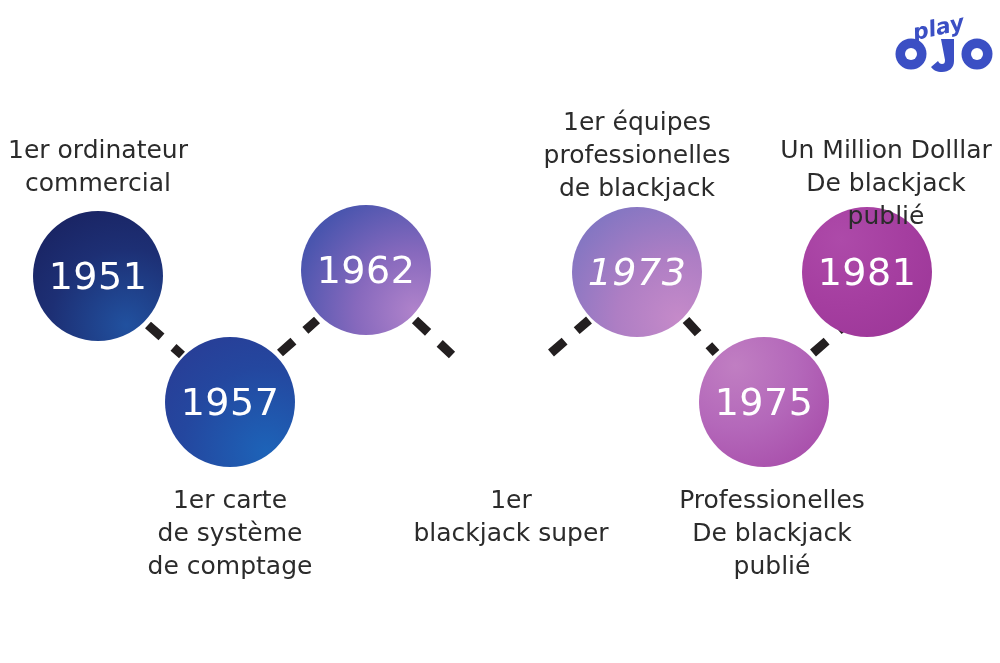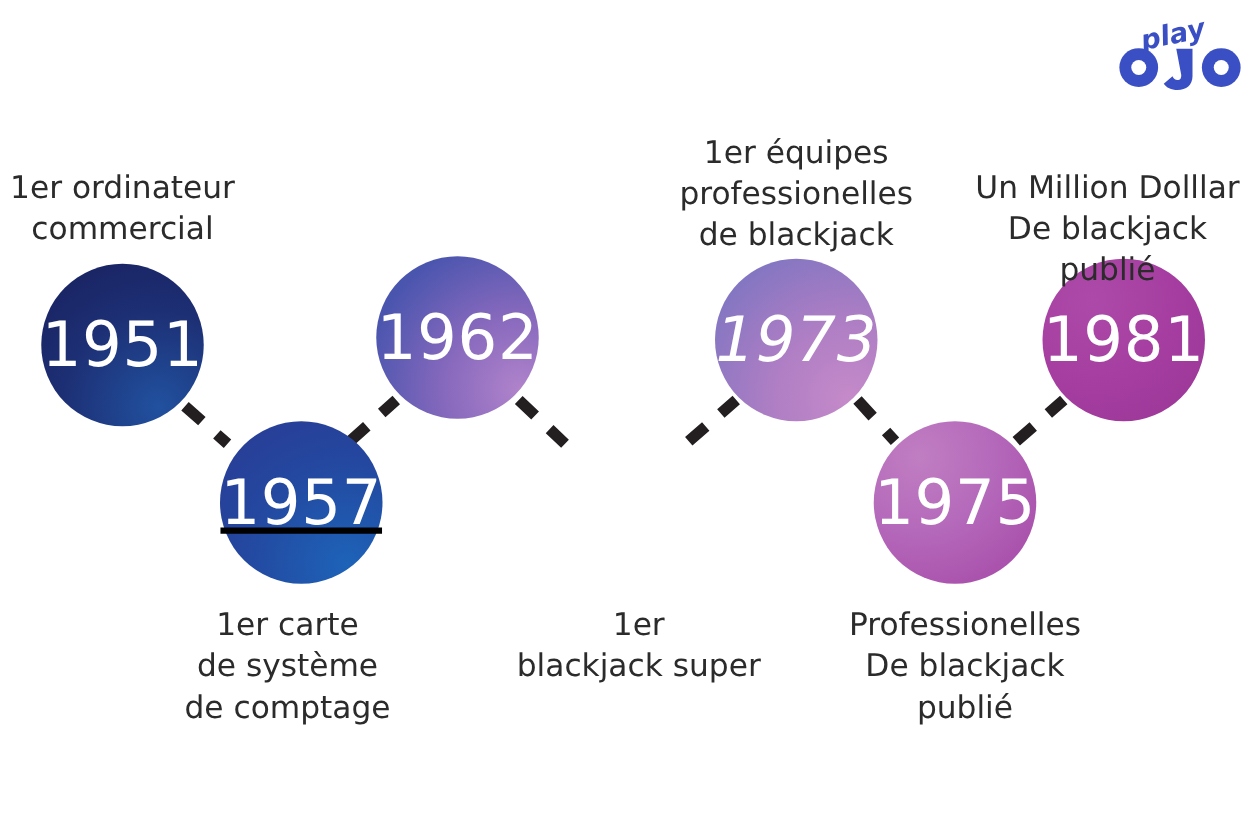--- a/index.html
+++ b/index.html
@@ -45,21 +45,21 @@
   
   .node {
     position: absolute;
     border-radius: 50%;
     display: flex;
     align-items: center;
     justify-content: center;
   }
   .node-year {
     color: #ffffff;
-    font-size: 50px;
+    font-size: 38px;
     font-weight: 400;
     letter-spacing: 0.5px;
     line-height: 1;
     font-family: "DejaVu Sans", "Liberation Sans", sans-serif;
     -webkit-font-smoothing: antialiased;
   }
 
   
   .caption {
     position: absolute;
@@ -117,22 +117,22 @@
     </defs>
   </svg>
 
   <div class="node" style="left:33px; top:211px; width:130px; height:130px;
               background: radial-gradient(circle at 72% 88%, #21519f 0%, #1d2f74 52%, #181f5c 100%);">
     <span class="node-year">1951</span>
   </div>
   <div class="caption above" style="left:0px; top:133px; width:196px;">1er ordinateur
 commercial</div>
 
-  <div class="node" style="left:176px; top:337px; width:130px; height:130px;
-              background: radial-gradient(circle at 78% 88%, #1d63b8 0%, #24479f 55%, #2a3a93 100%); text-decoration: underline;">
+  <div class="node" style="left:165px; top:337px; width:130px; height:130px;
+              background: radial-gradient(circle at 78% 88%, #1d63b8 0%, #24479f 55%, #2a3a93 100%);">
     <span class="node-year">1957</span>
   </div>
   <div class="caption below" style="left:132px; top:483px; width:196px;">1er carte
 de système
 de comptage</div>
 
   <div class="node" style="left:301px; top:205px; width:130px; height:130px;
               background: radial-gradient(circle at 88% 82%, #b083cb 0%, #8769bd 38%, #4a55ae 80%, #3f51ad 100%);">
     <span class="node-year">1962</span>
   </div>
@@ -148,20 +148,20 @@
 professionelles
 de blackjack</div>
 
   <div class="node" style="left:699px; top:337px; width:130px; height:130px;
               background: radial-gradient(circle at 28% 22%, #c07ec2 0%, #b468ba 45%, #a445a5 100%);">
     <span class="node-year">1975</span>
   </div>
   <div class="caption below" style="left:658px; top:483px; width:228px;">Professionelles
 De blackjack publié</div>
 
-  <div class="node" style="left:834px; top:207px; width:130px; height:130px;
+  <div class="node" style="left:802px; top:207px; width:130px; height:130px;
               background: radial-gradient(circle at 30% 25%, #ad4aa9 0%, #a53ea0 48%, #9a3596 100%); justify-content: center;">
     <span class="node-year">1981</span>
   </div>
   <div class="caption above" style="left:772px; top:133px; width:228px;">Un Million Dolllar
 De blackjack publié</div>
 
 </div>
 
 </body></html>

